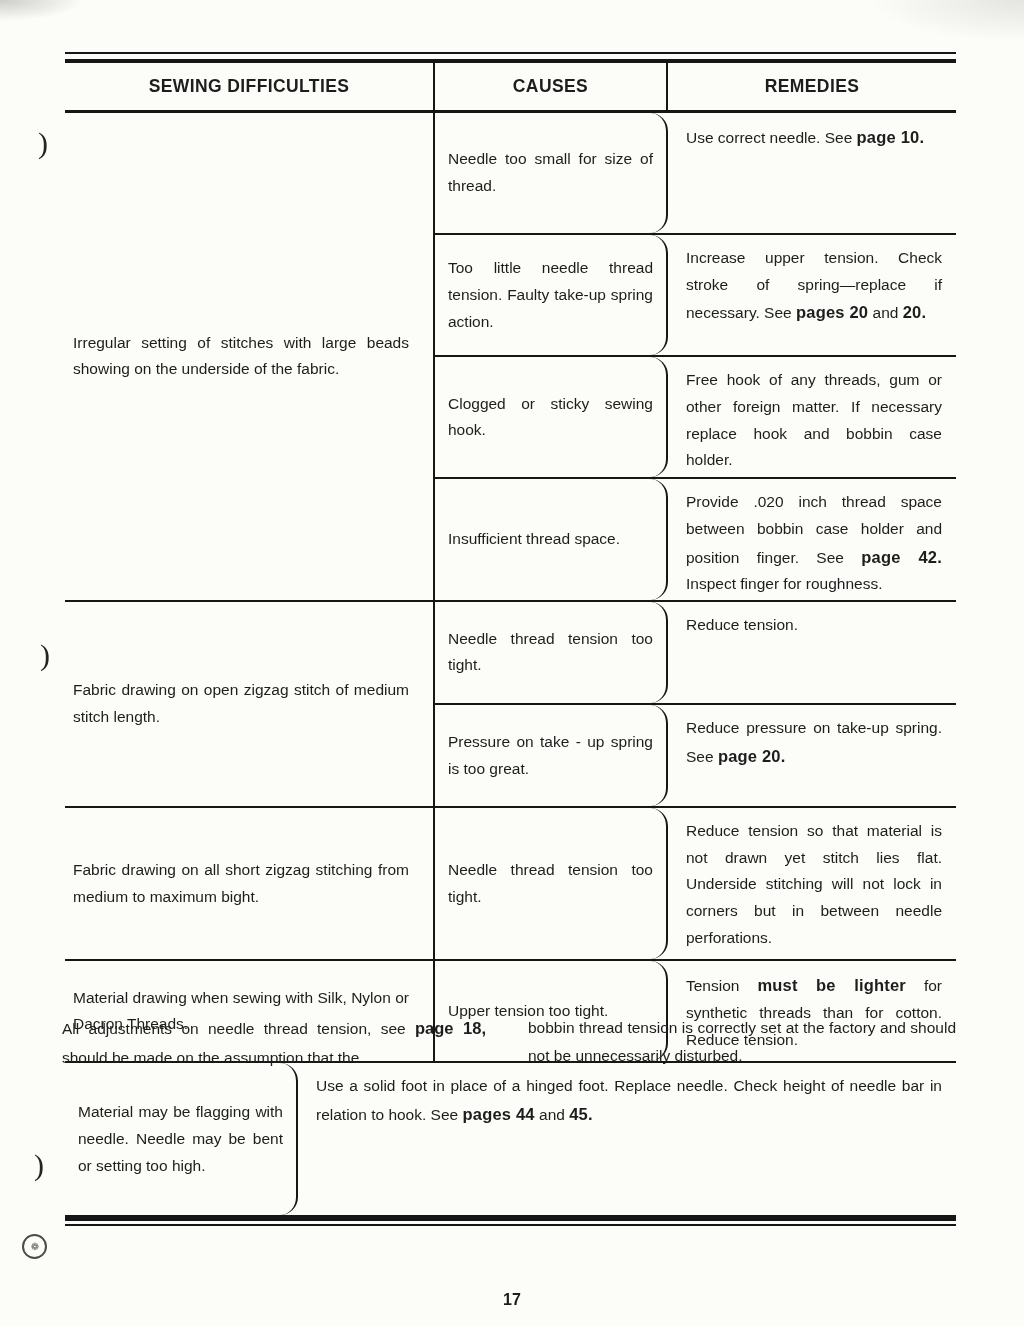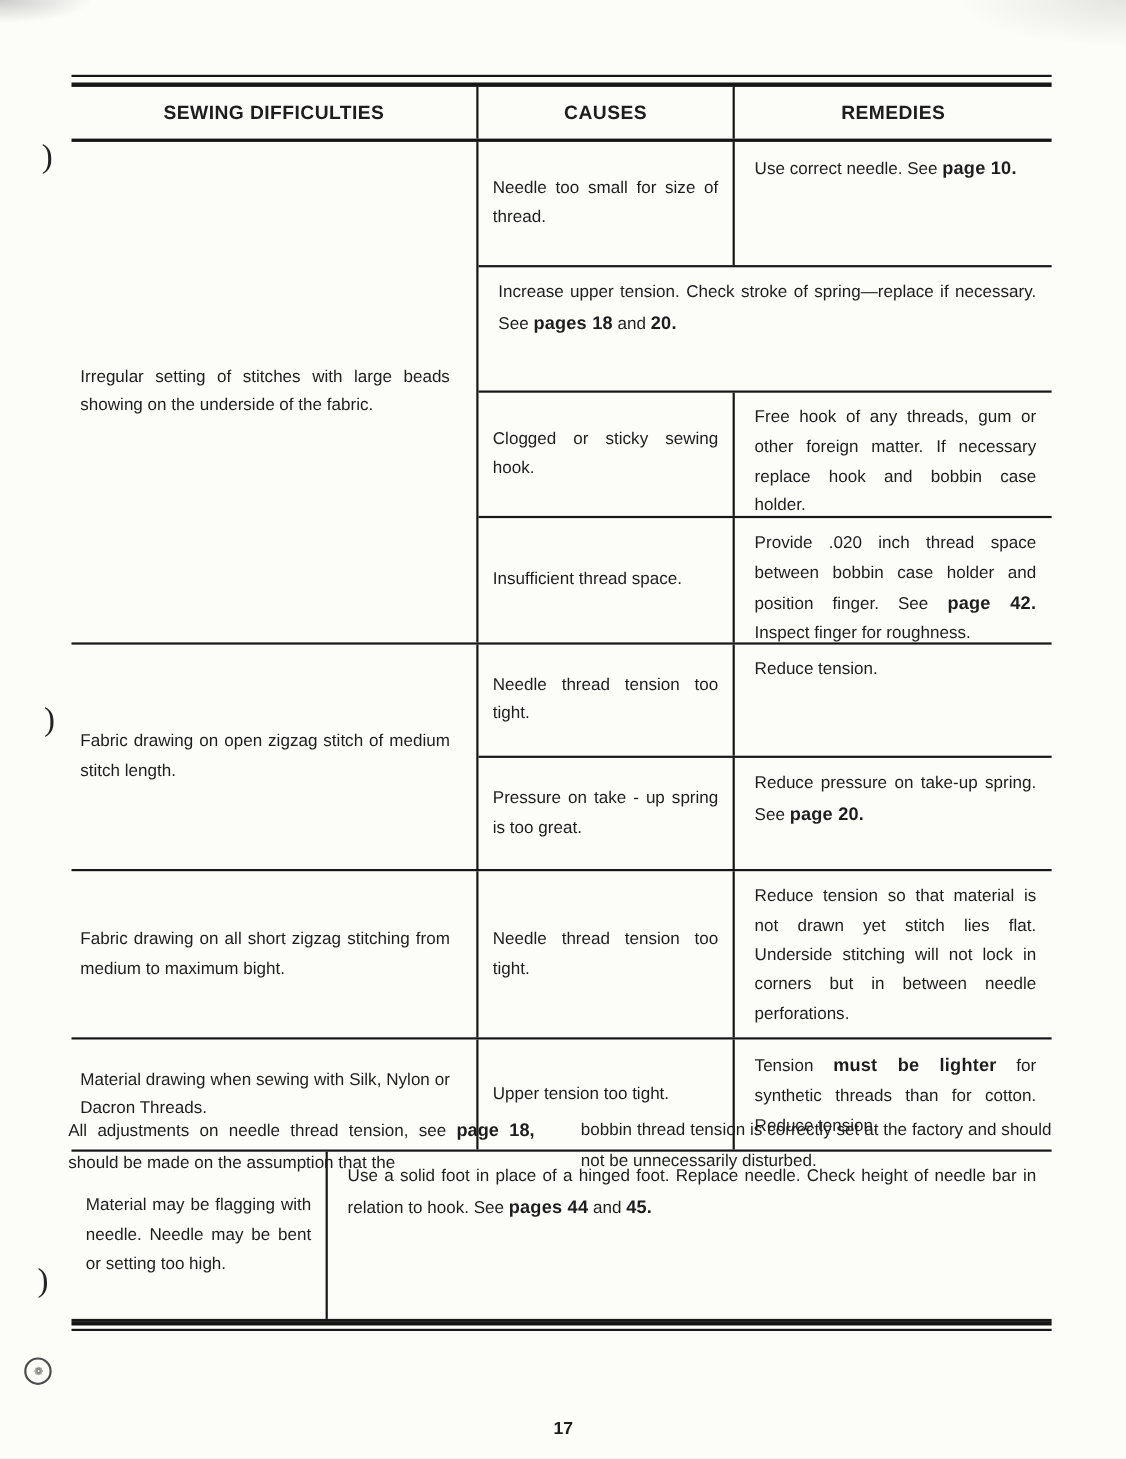--- a/index.html
+++ b/index.html
@@ -13,41 +13,41 @@
     overflow:hidden;
   }
   
   .page::before{
     content:""; position:absolute; inset:0; pointer-events:none;
     background:
       radial-gradient(220px 60px at 100% 0%, rgba(120,120,115,.18), transparent 70%),
       radial-gradient(120px 30px at 0% 0%, rgba(60,60,60,.25), transparent 70%);
   }
 
-  .table-wrap { position:absolute; left:65px; top:68px; width:891px; }
+  .table-wrap { position:absolute; left:65px; top:52px; width:891px; }
 
   .rule-double-top { height:11px; border-top:2px solid #161616; border-bottom:4px solid #161616; }
   .rule-double-bottom { height:9px; border-top:4px solid #161616; border-bottom:2px solid #161616; }
 
   .header-row { display:flex; height:50px; border-bottom:3px solid #161616; }
   .h-cell { display:flex; align-items:center; justify-content:center;
             font-weight:bold; font-size:17.5px; letter-spacing:.4px; }
   .c-diff  { width:370px; border-right:2px solid #161616; }
   .c-cause { width:233px; border-right:2px solid #161616; }
   .c-rem   { flex:1; }
 
   .group { display:flex; border-bottom:2px solid #161616; }
   .group:last-of-type { border-bottom:none; }
   .diff-cell { width:370px; border-right:2px solid #161616;
                display:flex; align-items:center; padding:12px 24px 12px 8px; }
   .pairs { flex:1; display:flex; flex-direction:column; }
   .pair { display:flex; flex:1; border-bottom:2px solid #161616; }
   .pair:last-child { border-bottom:none; }
   .cause-cell { width:233px; border-right:2px solid #161616;
-                display:flex; align-items:center; padding:24px 13px; }
+                display:flex; align-items:center; padding:24px 13px;border-radius:18px; }
   .remedy-cell { flex:1; padding:10px 14px 8px 18px; }
 
   .cell-text { font-size:15.5px; line-height:1.72; text-align:justify; }
   .cell-text b { font-weight:bold; font-size:16.5px; letter-spacing:.2px; }
 
   .footnote { position:absolute; top:1014px; left:62px; width:894px; display:flex; }
   .fn-col { font-size:15.5px; line-height:1.8; text-align:justify; }
   .fn-left  { width:424px; }
   .fn-right { width:428px; margin-left:auto; }
   .fn-col b { font-weight:bold; font-size:16.5px; }
@@ -91,22 +91,25 @@
       <div class="pairs">
         <div class="pair" style="min-height:68px">
           <div class="cause-cell">
             <p class="cell-text">Needle too small for size of thread.</p>
           </div>
           <div class="remedy-cell">
             <p class="cell-text"><span>Use correct needle. See </span><b>page 10.</b></p>
           </div>
         </div>
         <div class="pair" style="min-height:98px">
-          <div class="remedy-cell">
-            <p class="cell-text"><span>Increase upper tension. Check stroke of spring—replace if necessary. See </span><b>pages 18</b><span> and </span><b>20.</b></p>
+          <div class="cause-cell">
+            <p class="cell-text">Too little needle thread tension. Faulty take-up spring action.</p>
+          </div>
+          <div class="remedy-cell">
+            <p class="cell-text"><span>Increase upper tension. Check stroke of spring—replace if necessary. See </span><b>pages 20</b><span> and </span><b>20.</b></p>
           </div>
         </div>
         <div class="pair" style="min-height:110px">
           <div class="cause-cell">
             <p class="cell-text">Clogged or sticky sewing hook.</p>
           </div>
           <div class="remedy-cell">
             <p class="cell-text"><span>Free hook of any threads, gum or other foreign matter. If necessary replace hook and bobbin case holder.</span></p>
           </div>
         </div>

